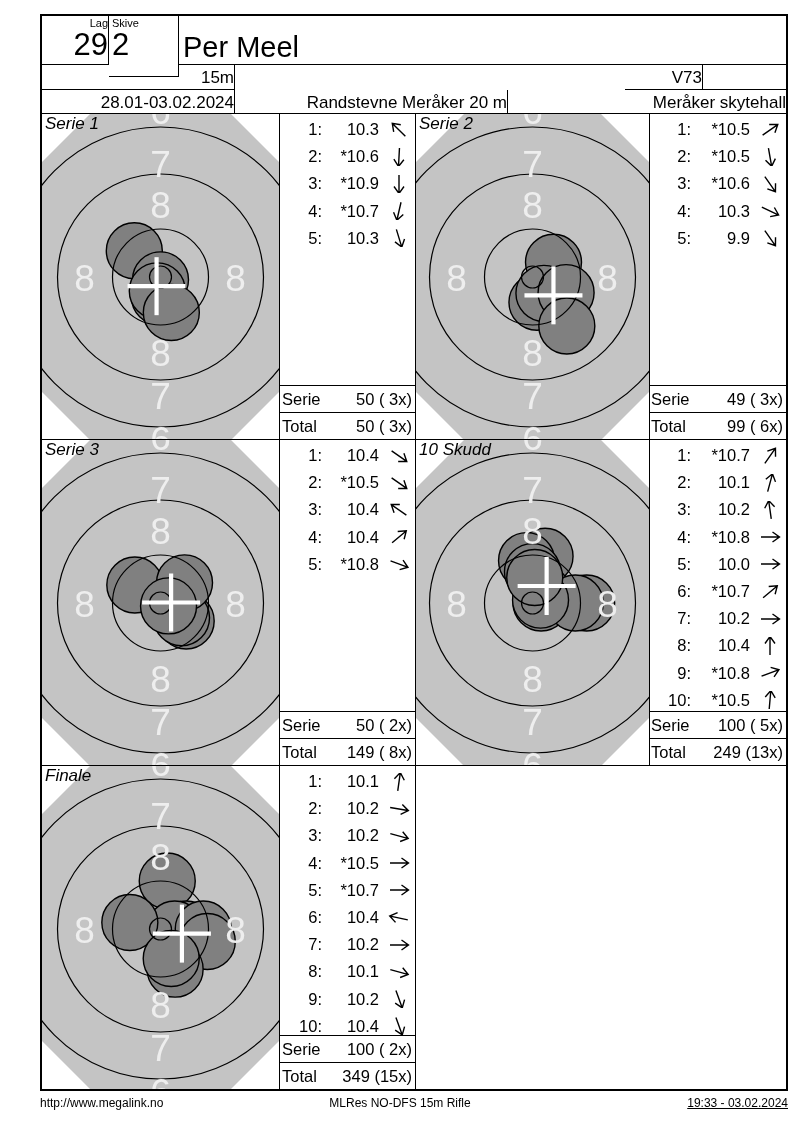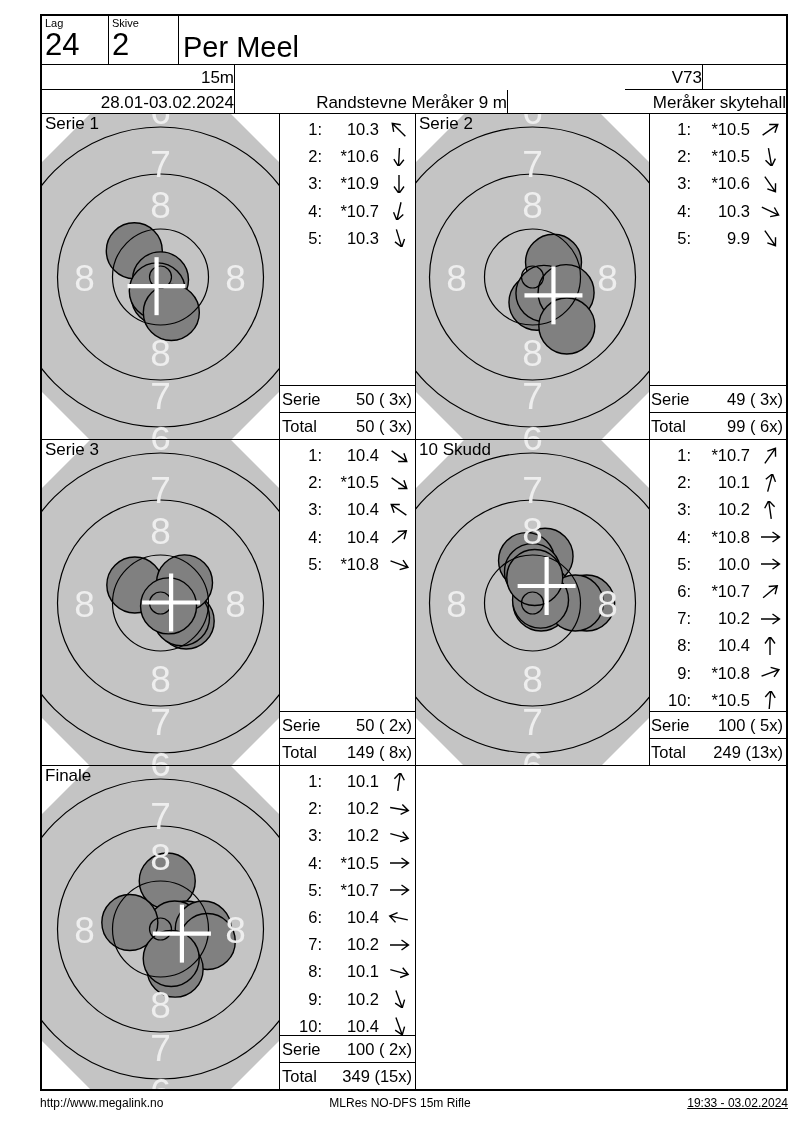--- a/index.html
+++ b/index.html
@@ -17,66 +17,66 @@
   .hcell.last { border-right:none; }
   .cap { font-size:11px; line-height:12px; display:block; padding:1px 0 0 3px; }
   .bigval { font-size:31px; line-height:32px; display:block; padding:0 0 0 3px; }
   .midval { font-size:17px; line-height:23px; display:block; padding:1px 0 0 3px; white-space:nowrap;text-align:right; }
   .name { font-size:29px; line-height:46px; display:block; padding:8px 0 0 4px; }
   #panels { position:absolute; left:0; top:98px; width:744px; height:975px; }
   .cell { position:absolute; box-sizing:border-box; border-bottom:1px solid #000; overflow:hidden; }
   .cell.lb { border-left:1px solid #000; }
   .cell.bottomrow { border-bottom:none; }
   .target-wrap { position:absolute; left:0; top:0; bottom:0; border-right:1px solid #000; overflow:hidden; background:#fff; }
-  .panel-title { position:absolute; left:3px; top:0px; font-size:17px; line-height:20px; z-index:5; }
+  .panel-title { position:absolute; left:3px; top:0px; font-size:17px; line-height:20px; z-index:5;font-style:italic; }
   .score-col { position:absolute; top:0; bottom:0; right:0; display:flex; flex-direction:column; }
   .rows { flex:1 1 auto; padding-top:2px; overflow:hidden; }
   .score-row { height:27.2px; display:flex; align-items:center; font-size:16.5px; }
   .score-row .num { width:42px; text-align:right; }
   .score-row .val { flex:1 1 auto; text-align:right; padding-right:6px; }
   .score-row .arr { width:30px; height:18px; flex:0 0 auto; }
   .sumrow { height:27px; flex:0 0 auto; border-top:1px solid #000; display:flex;
     align-items:center; font-size:16.5px; box-sizing:border-box; }
   .sumrow .lbl { padding-left:2px; }
   .sumrow .sval { flex:1 1 auto; text-align:right; padding-right:3px; white-space:pre; }
   .footer { position:absolute; left:0; top:1096px; width:800px; font-size:12px; }
   .footer .fl { position:absolute; left:40px; }
   .footer .fc { position:absolute; left:0; width:800px; text-align:center; }
   .footer .fr { position:absolute; right:12px;text-decoration:underline; }
 </style>
 </head>
 <body>
 
 <div class="sheet">
 
-  <div class="hcell" style="left:0;top:0;width:67px;height:49px;">
+  <div class="hcell" style="left:0;top:0;width:67px;height:49px;text-align:right;">
     <span class="cap">Lag</span>
-    <span class="bigval">24</span>
-  </div>
-  <div class="hcell" style="left:67px;top:0;width:70px;height:49px;">
+    <span class="bigval">29</span>
+  </div>
+  <div class="hcell" style="left:67px;top:0;width:70px;height:61px;">
     <span class="cap">Skive</span>
     <span class="bigval">2</span>
   </div>
   <div class="hcell last" style="left:137px;top:0;width:607px;height:49px;">
     <span class="name">Per Meel</span>
   </div>
 
   <div class="hcell" style="left:0;top:49px;width:193px;height:25px;">
     <span class="midval">15m</span>
   </div>
   <div class="hcell" style="left:583px;top:49px;width:78px;height:25px;">
     <span class="midval">V73</span>
   </div>
   <div class="hcell last" style="left:661px;top:49px;width:83px;height:25px;"></div>
 
   <div class="hcell" style="left:0;top:74px;width:193px;height:24px;">
     <span class="midval">28.01-03.02.2024</span>
   </div>
   <div class="hcell" style="left:193px;top:74px;width:273px;height:24px;">
-    <span class="midval">Randstevne Meråker 9 m</span>
+    <span class="midval">Randstevne Meråker 20 m</span>
   </div>
   <div class="hcell last" style="left:466px;top:74px;width:278px;height:24px;">
     <span class="midval">Meråker skytehall</span>
   </div>
 
   <div id="panels">
       <div class="cell" style="left: 0px; top: 0px; width: 373px; height: 326px;">
         <div class="target-wrap" style="width: 237px;"><svg width="237" height="326" viewBox="0 0 237 326">
             <path d="M48,0 H189 L237,48 V278 L189,326 H48 L0,278 V48 Z" fill="#c4c4c4"></path>
             <circle cx="92.30169375703846" cy="136.80169375703846" r="28" fill="#808080" stroke="#000" stroke-width="1.4"></circle>

